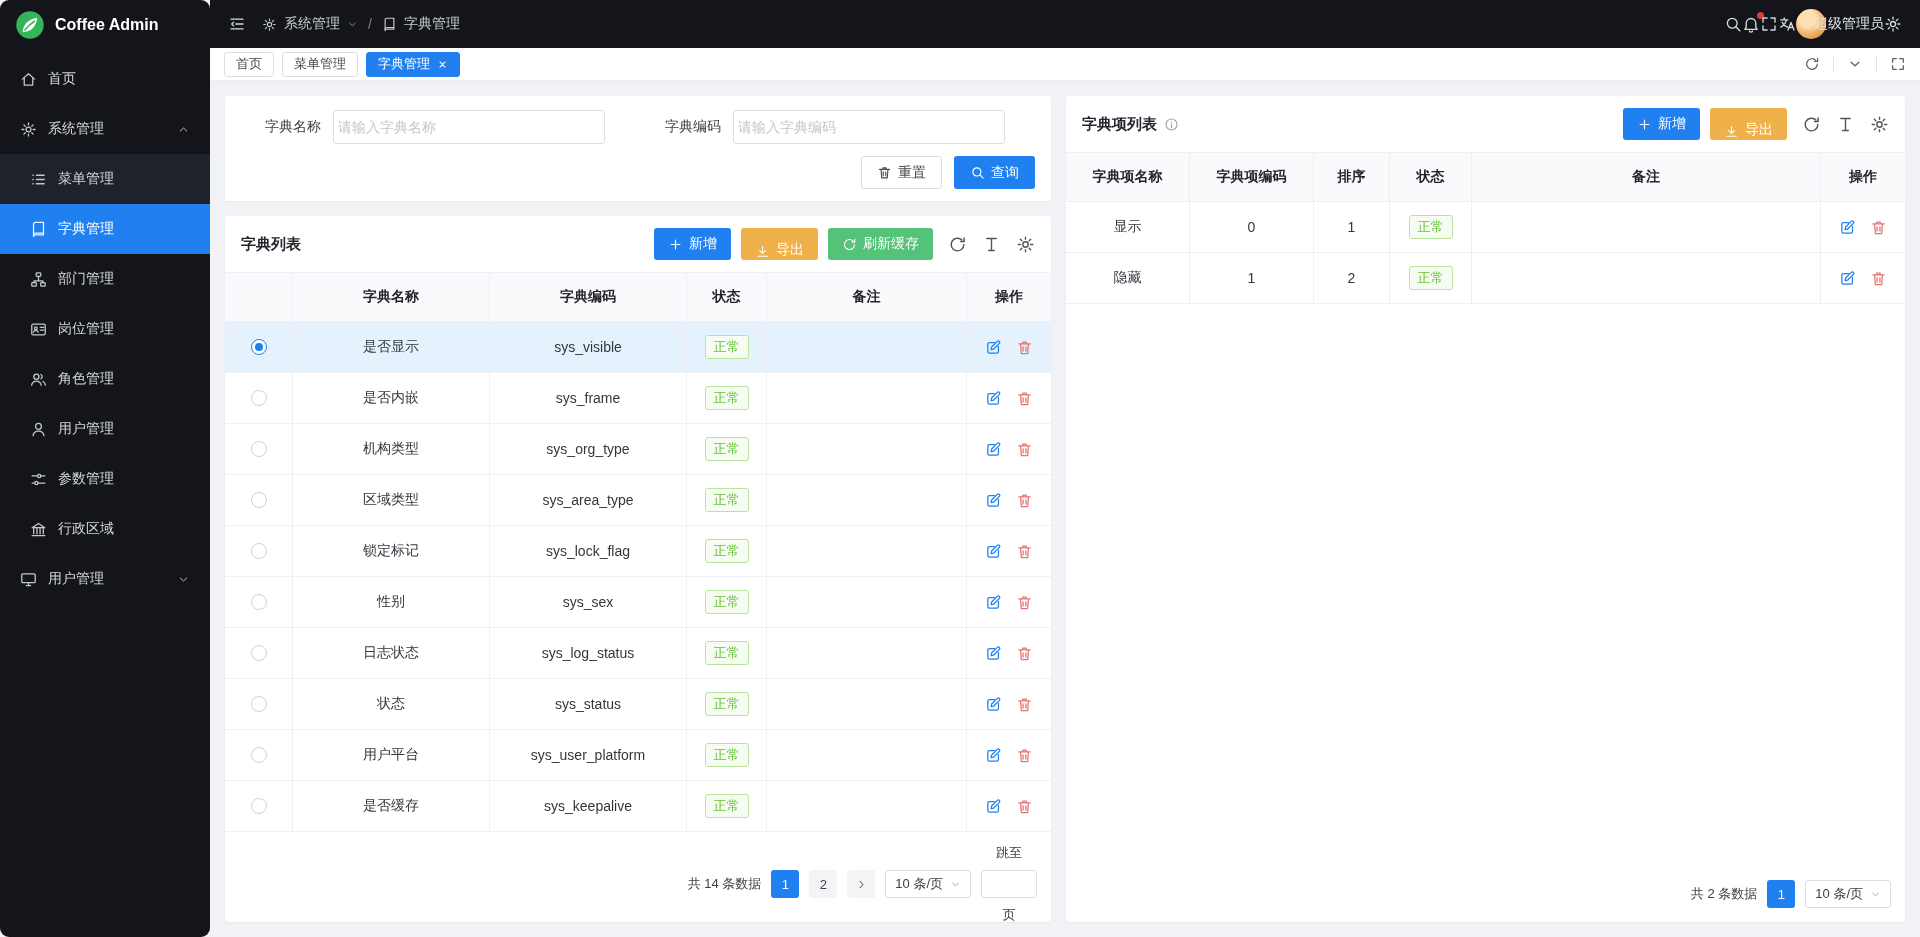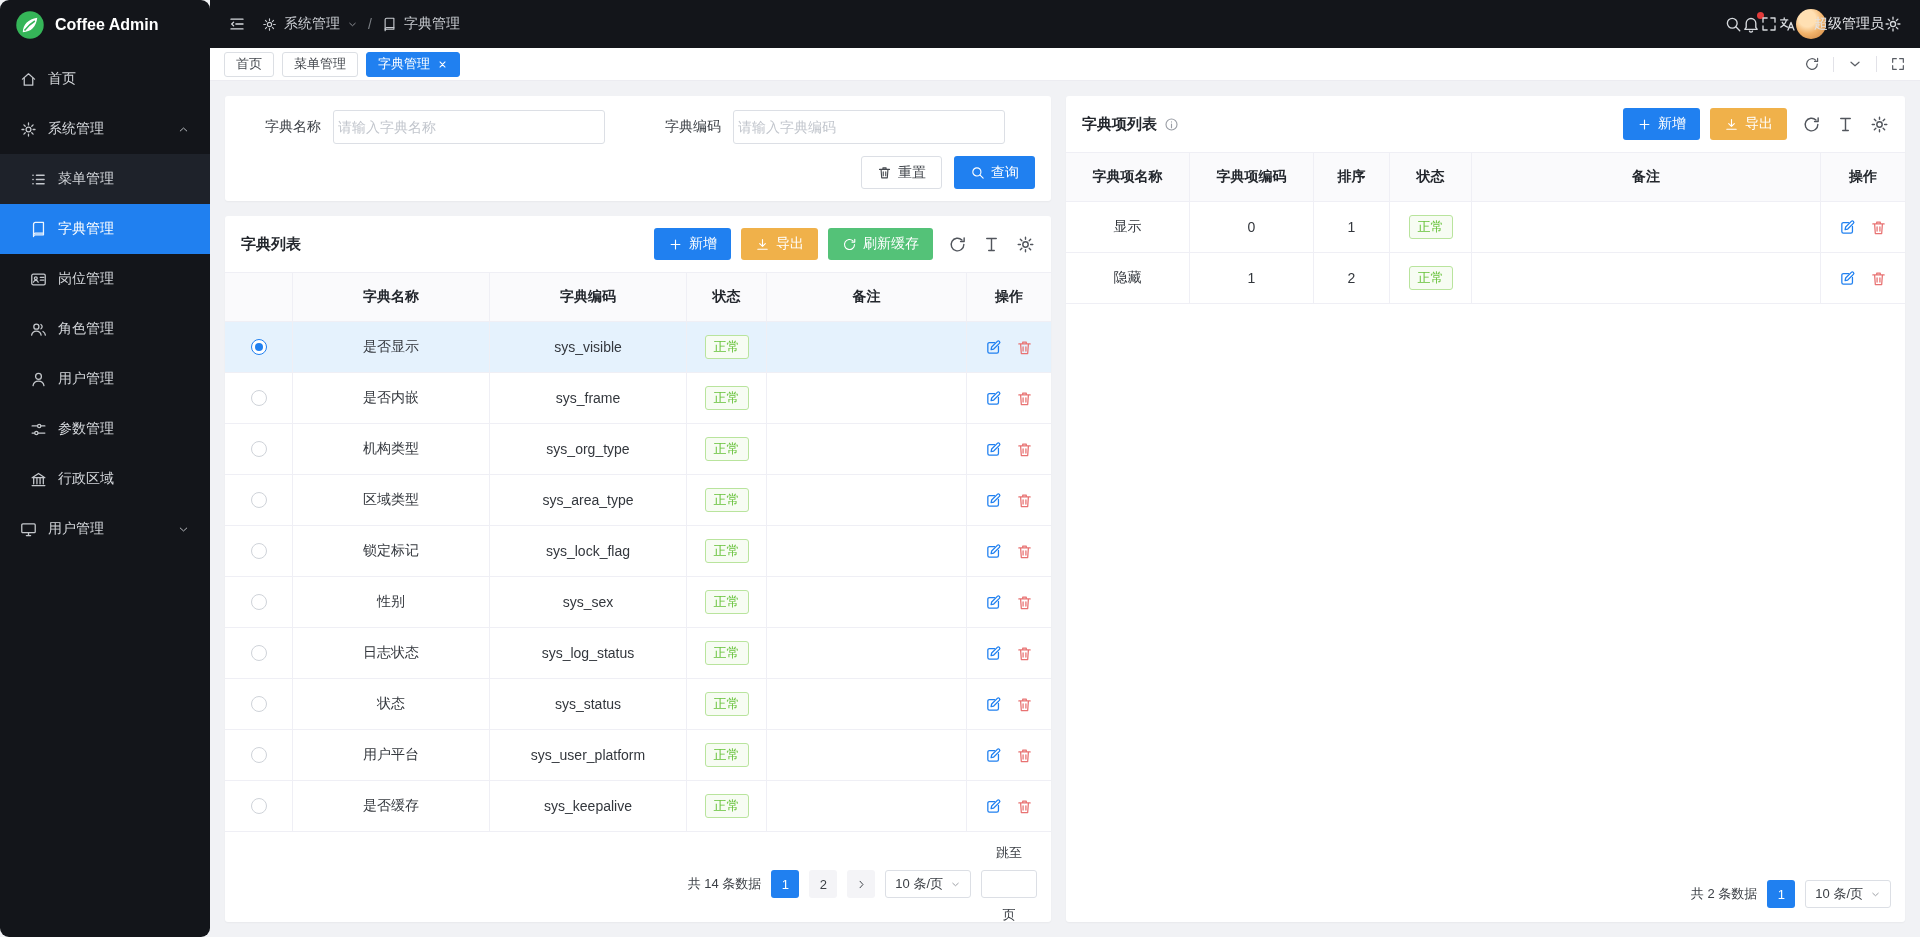--- a/index.html
+++ b/index.html
@@ -64,21 +64,21 @@
   .f-input { width:272px; height:34px; border:1px solid #dcdfe5; border-radius:3px; padding:0 4px;
              font-size:14px; color:#33373d; outline:none; background:#fff; font-family:inherit; }
   .f-input::placeholder { color:#c2c6cd; }
   .btn-row { display:flex; justify-content:flex-end; gap:12px; margin-top:12px; }
 
   .btn { height:33px; display:inline-flex; align-items:center; gap:6px; padding:0 15px; border-radius:3px;
          border:1px solid transparent; font-size:14px; cursor:pointer; background:#fff; font-family:inherit; color:#fff; white-space:nowrap; }
   .btn .ic { width:15px; height:15px; }
   .btn-ghost { border-color:#dcdfe5; color:#45494f; }
   .btn-primary { background:#2080f0; }
-  .btn-warning { background:#f0b14a; }
+  .btn-warning { background:#f0b14a;align-items:flex-end; }
   .btn-success { background:#54c278; }
   .btn-sm { height:32px; padding:0 13px; }
 
   
   .panel { display:flex; flex-direction:column; overflow:hidden; }
   .dict-card { flex:1; }
   .item-card { flex:1; }
   .panel-head { height:56px; display:flex; align-items:center; padding:0 16px; flex:none; }
   .panel-title { font-size:15px; font-weight:700; color:#23272d; display:flex; align-items:center; gap:7px; }
   .info-ic { width:15px; height:15px; color:#9a9ea5; cursor:pointer; }
@@ -264,20 +264,26 @@
         <svg class="ic">
             <use href="#i-list"></use>
           </svg>
         <span>菜单管理</span>
       </div>
       <div class="m-item active">
         <svg class="ic">
             <use href="#i-book"></use>
           </svg>
         <span>字典管理</span>
+      </div>
+      <div class="m-item">
+        <svg class="ic">
+            <use href="#i-tree"></use>
+          </svg>
+        <span>部门管理</span>
       </div>
       <div class="m-item">
         <svg class="ic">
             <use href="#i-card"></use>
           </svg>
         <span>岗位管理</span>
       </div>
       <div class="m-item">
         <svg class="ic">
             <use href="#i-people"></use>

